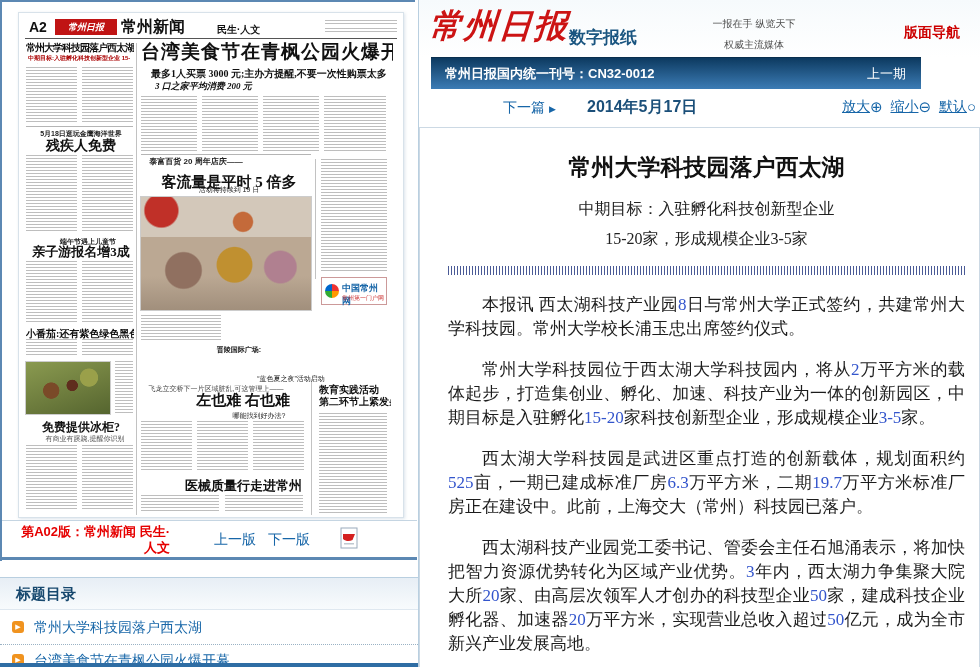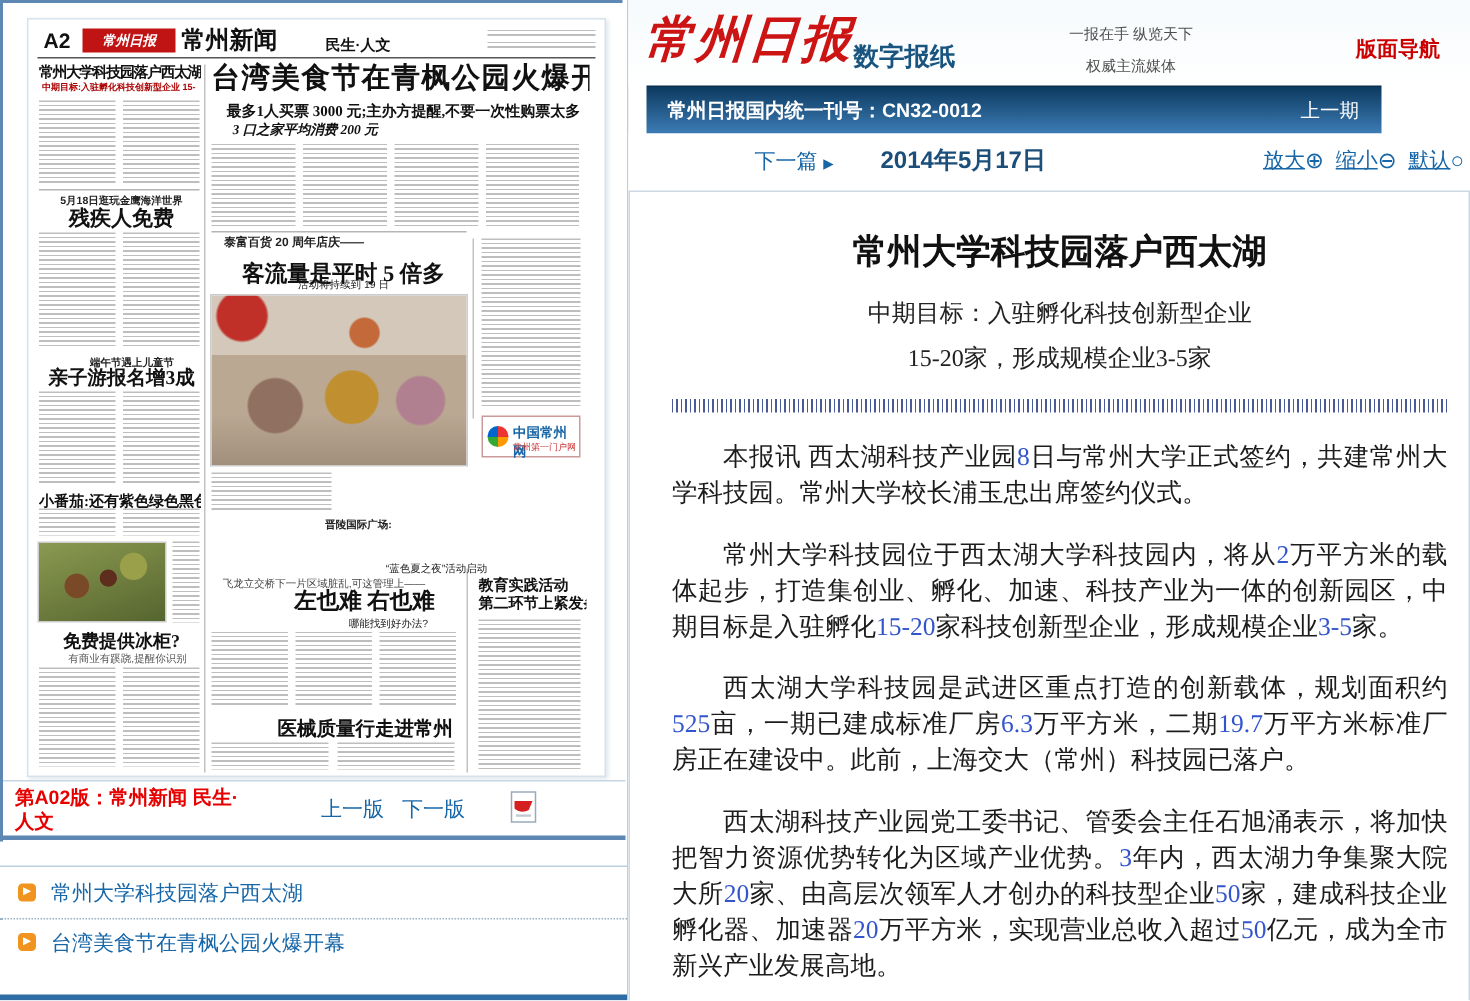--- a/index.html
+++ b/index.html
@@ -28,21 +28,21 @@
   #paper-pagetag { position:absolute; left:4px; top:2px; font-size:14px; font-weight:bold; color:#111; }
   #paper-redbox { position:absolute; left:30px; top:2px; width:62px; height:16px; background:#c01414; color:#fff;
     font-size:9px; font-style:italic; font-weight:bold; text-align:center; line-height:16px; }
   #paper-section { position:absolute; left:96px; top:0px; font-size:16px; font-weight:bold; color:#111; }
   #paper-section-sub { position:absolute; left:176px; top:6px; font-size:10px; font-weight:bold; color:#111;margin-left:16px; }
   
   #page-bar {
     position:absolute; left:0; top:518px; width:415px; height:40px; background:#fff;
     border-top:1px solid #c5d5e2; border-bottom:3px solid #5c88b3;
   }
-  #page-label { position:absolute; left:8px; top:3px; width:160px; font-size:13px; line-height:16px; font-weight:bold; color:#e60000; }
+  #page-label { position:absolute; left:8px; top:3px; width:160px; font-size:13px; line-height:16px; font-weight:bold; color:#e60000;text-align:right; }
   .nav-link { font-size:14px; color:#1766a8; cursor:pointer; }
   #prev-page { position:absolute; left:212px; top:10px; }
   #next-page { position:absolute; left:266px; top:10px; }
   #pdf-icon { position:absolute; left:338px; top:6px; width:18px; height:22px; cursor:pointer; }
   
   #directory { position:absolute; left:0; top:577px; width:418px; height:90px; border-top:1px solid #b9cfe0; background:#fff; }
   #directory-header {
     height:32px; background:linear-gradient(180deg,#e7eef5,#f8fbfd); border-bottom:1px solid #dfe8f0;
     font-size:15px; font-weight:bold; color:#17486e; line-height:32px; padding-left:16px;
   }
@@ -186,20 +186,21 @@
         <svg width="18" height="22" viewBox="0 0 18 22">
           <rect x="1" y="1" width="16" height="20" fill="#fff" stroke="#9aaabb"></rect>
           <path d="M3 7 h12 l-2.5 6 c-3 1.6 -6.5 1.6 -9.5 -1 z" fill="#d42020"></path>
           <rect x="4" y="16" width="10" height="1.5" fill="#c0c8d0"></rect>
         </svg>
       </span>
     </div>
   </div>
 
   <div id="directory">
+    <div id="directory-header">标题目录</div>
     <div>
         <div class="dir-item"><span class="play-icon">▶</span><span class="dir-label">常州大学科技园落户西太湖</span></div>
         <div class="dir-item"><span class="play-icon">▶</span><span class="dir-label">台湾美食节在青枫公园火爆开幕</span></div>
       </div>
   </div>
   <div id="dir-bottom-strip"></div>
 
   <div id="panel-sep"></div>
 
   <div id="right-panel">

